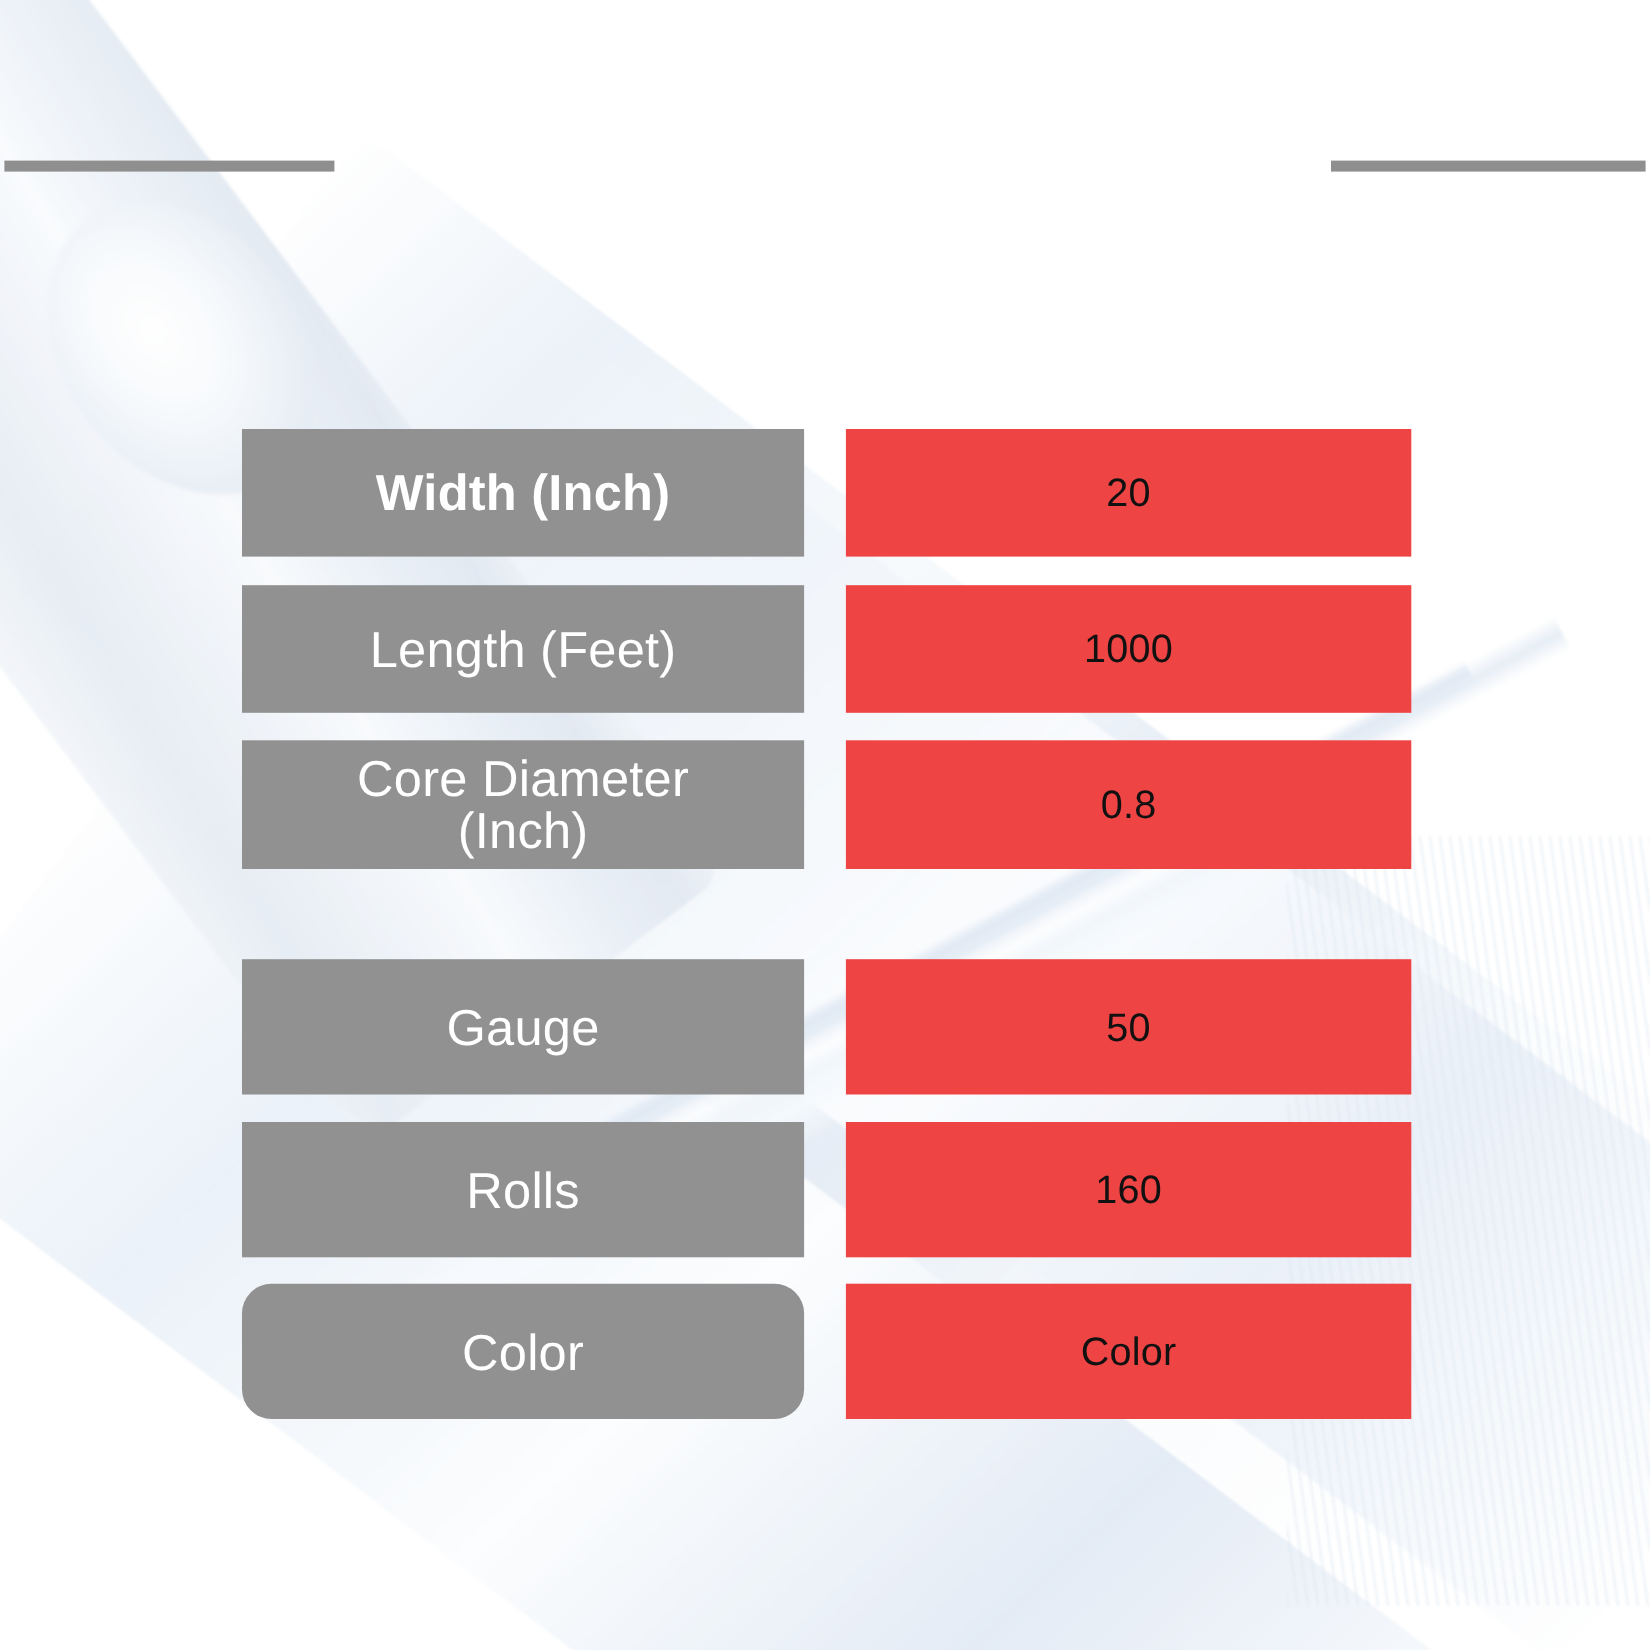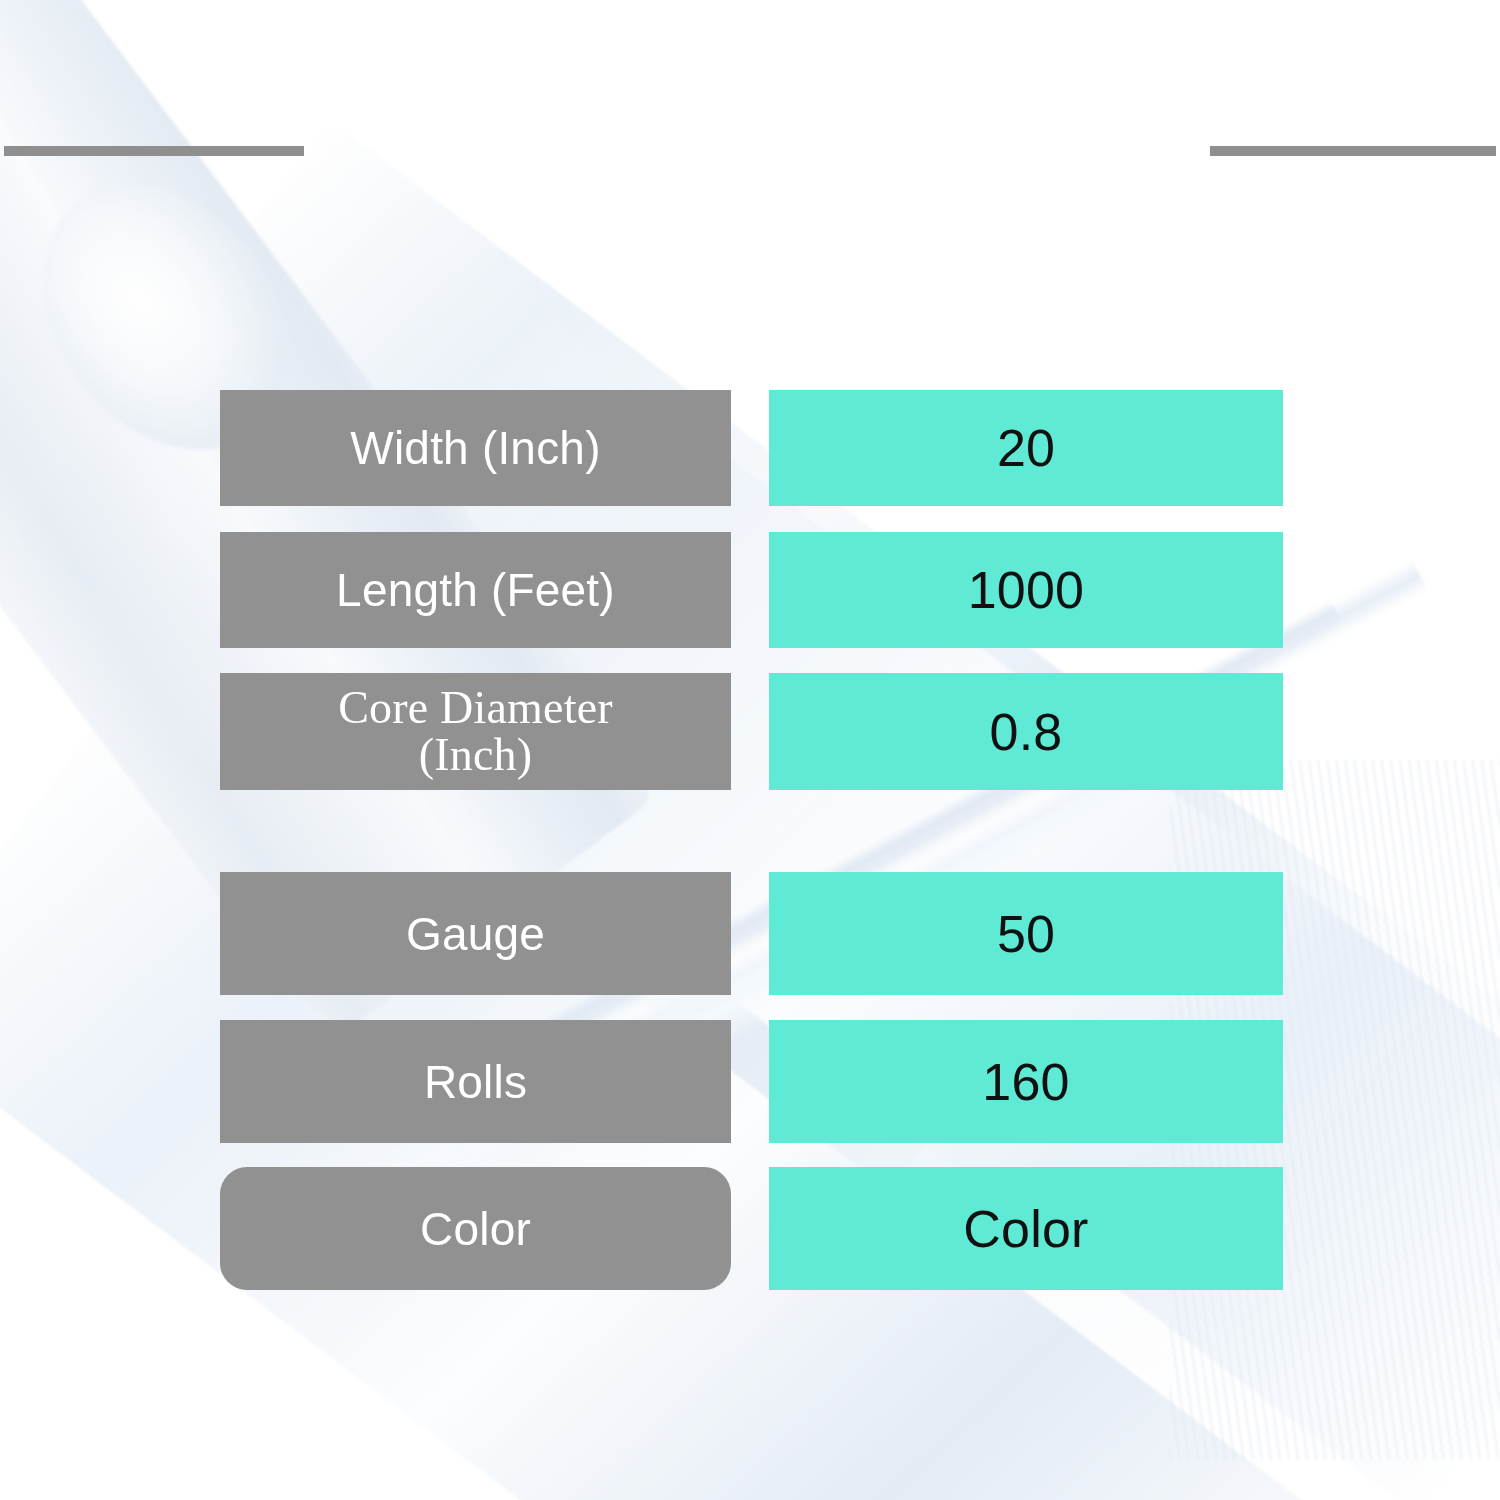--- a/index.html
+++ b/index.html
@@ -212,28 +212,28 @@
     font-weight: 400;
     line-height: 1.0;
     letter-spacing: .2px;
     box-sizing: border-box;
     padding: 0 10px;
   }
   .spec-value {
     position: absolute;
     left: 769px;
     width: 514px;
-    background: #5eead4;
+    background: #ef4444;
     color: #111111;
     display: flex;
     align-items: center;
     justify-content: center;
     text-align: center;
     font-family: "Liberation Sans", sans-serif;
-    font-size: 52px;
+    font-size: 36px;
     font-weight: 400;
     line-height: 1.0;
     letter-spacing: .2px;
     box-sizing: border-box;
   }
   .spec-label .two-line { display: block; line-height: 1.02; }
 </style>
 </head>
 <body>
 
@@ -253,31 +253,31 @@
     <div class="crinkle"></div>
     <div class="bg-wash"></div>
   </div>
 
   <div class="title-rule left"></div>
   <div class="title-rule right"></div>
 
   <div class="spec-table">
 
     <div class="spec-row">
-      <div class="spec-label" style="top:390px;height:116px;">Width (Inch)</div>
+      <div class="spec-label" style="top:390px;height:116px;font-weight:bold;">Width (Inch)</div>
       <div class="spec-value" style="top:390px;height:116px;">20</div>
     </div>
 
     <div class="spec-row">
       <div class="spec-label" style="top:532px;height:116px;">Length (Feet)</div>
       <div class="spec-value" style="top:532px;height:116px;">1000</div>
     </div>
 
     <div class="spec-row">
-      <div class="spec-label" style="top:673px;height:117px;flex-direction:column;font-family:Liberation Serif, serif;">
+      <div class="spec-label" style="top:673px;height:117px;flex-direction:column;">
         <span class="two-line">Core Diameter</span>
         <span class="two-line">(Inch)</span>
       </div>
       <div class="spec-value" style="top:673px;height:117px;">0.8</div>
     </div>
 
     <div class="spec-row">
       <div class="spec-label" style="top:872px;height:123px;">Gauge</div>
       <div class="spec-value" style="top:872px;height:123px;">50</div>
     </div>

